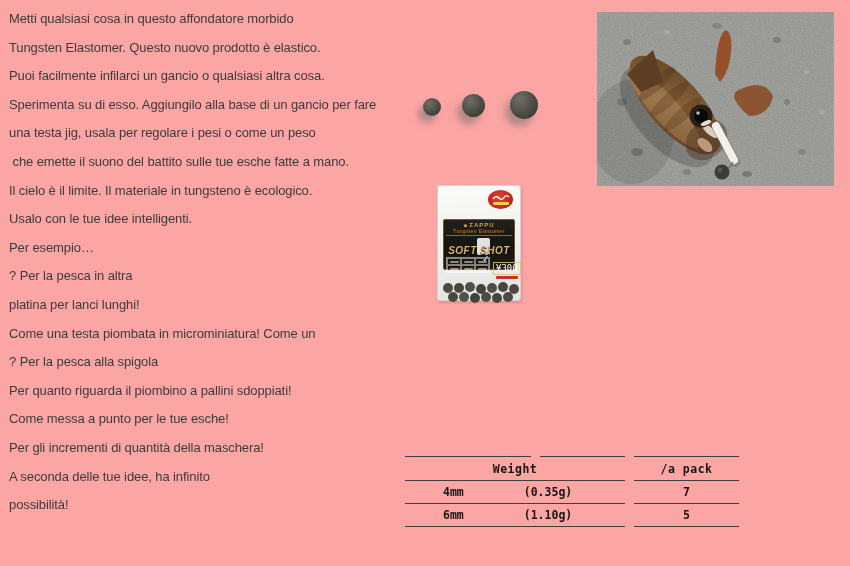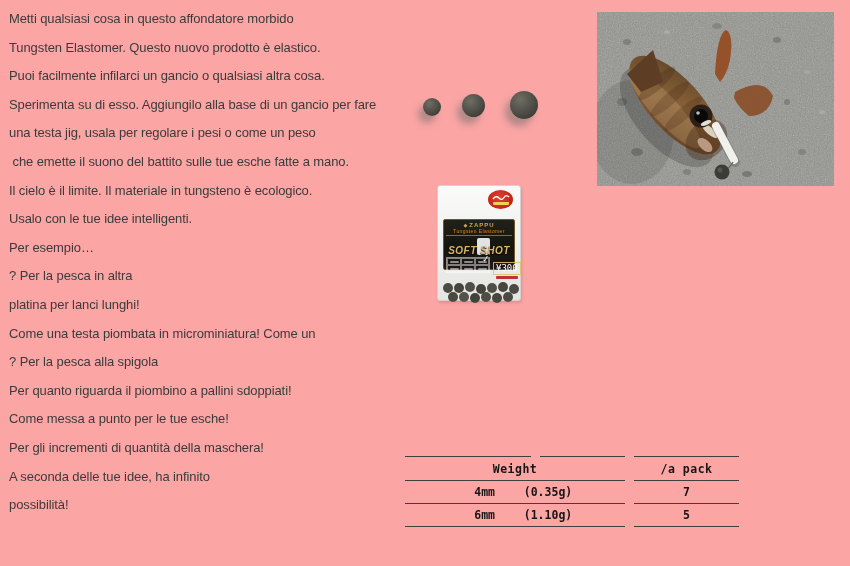--- a/index.html
+++ b/index.html
@@ -80,21 +80,21 @@
   
   .spec-table { position:absolute; left:396px; top:412px;margin-top:44px; }
   .spec-table table { border-collapse:separate; border-spacing:9px 0;
     font-family:"DejaVu Sans Mono", monospace; font-weight:bold; color:#161616; }
   .spec-table td { border-bottom:1px solid #3f3f3f; text-align:center; }
   .spacer td { height:0; padding:0; }
   .col1 { width:126px; } .col2 { width:85px; } .col3 { width:105px; }
   .hdr  { height:24px; font-size:11.5px; letter-spacing:0.5px; }
   .cell { height:23px; font-size:11.5px; }
   .wrow { display:flex; justify-content:center; align-items:center; gap:14px; }
-  .sz { width:52px; text-align:right; }
+  .sz { width:52px; text-align:left; }
   .wt { width:78px; text-align:center; }
 </style>
 </head>
 <body>
 
 <div class="page">
 
   <div class="desc">
     <div class="text-line">Metti qualsiasi cosa in questo affondatore morbido</div>
     <div class="text-line">Tungsten Elastomer. Questo nuovo prodotto è elastico.</div>

